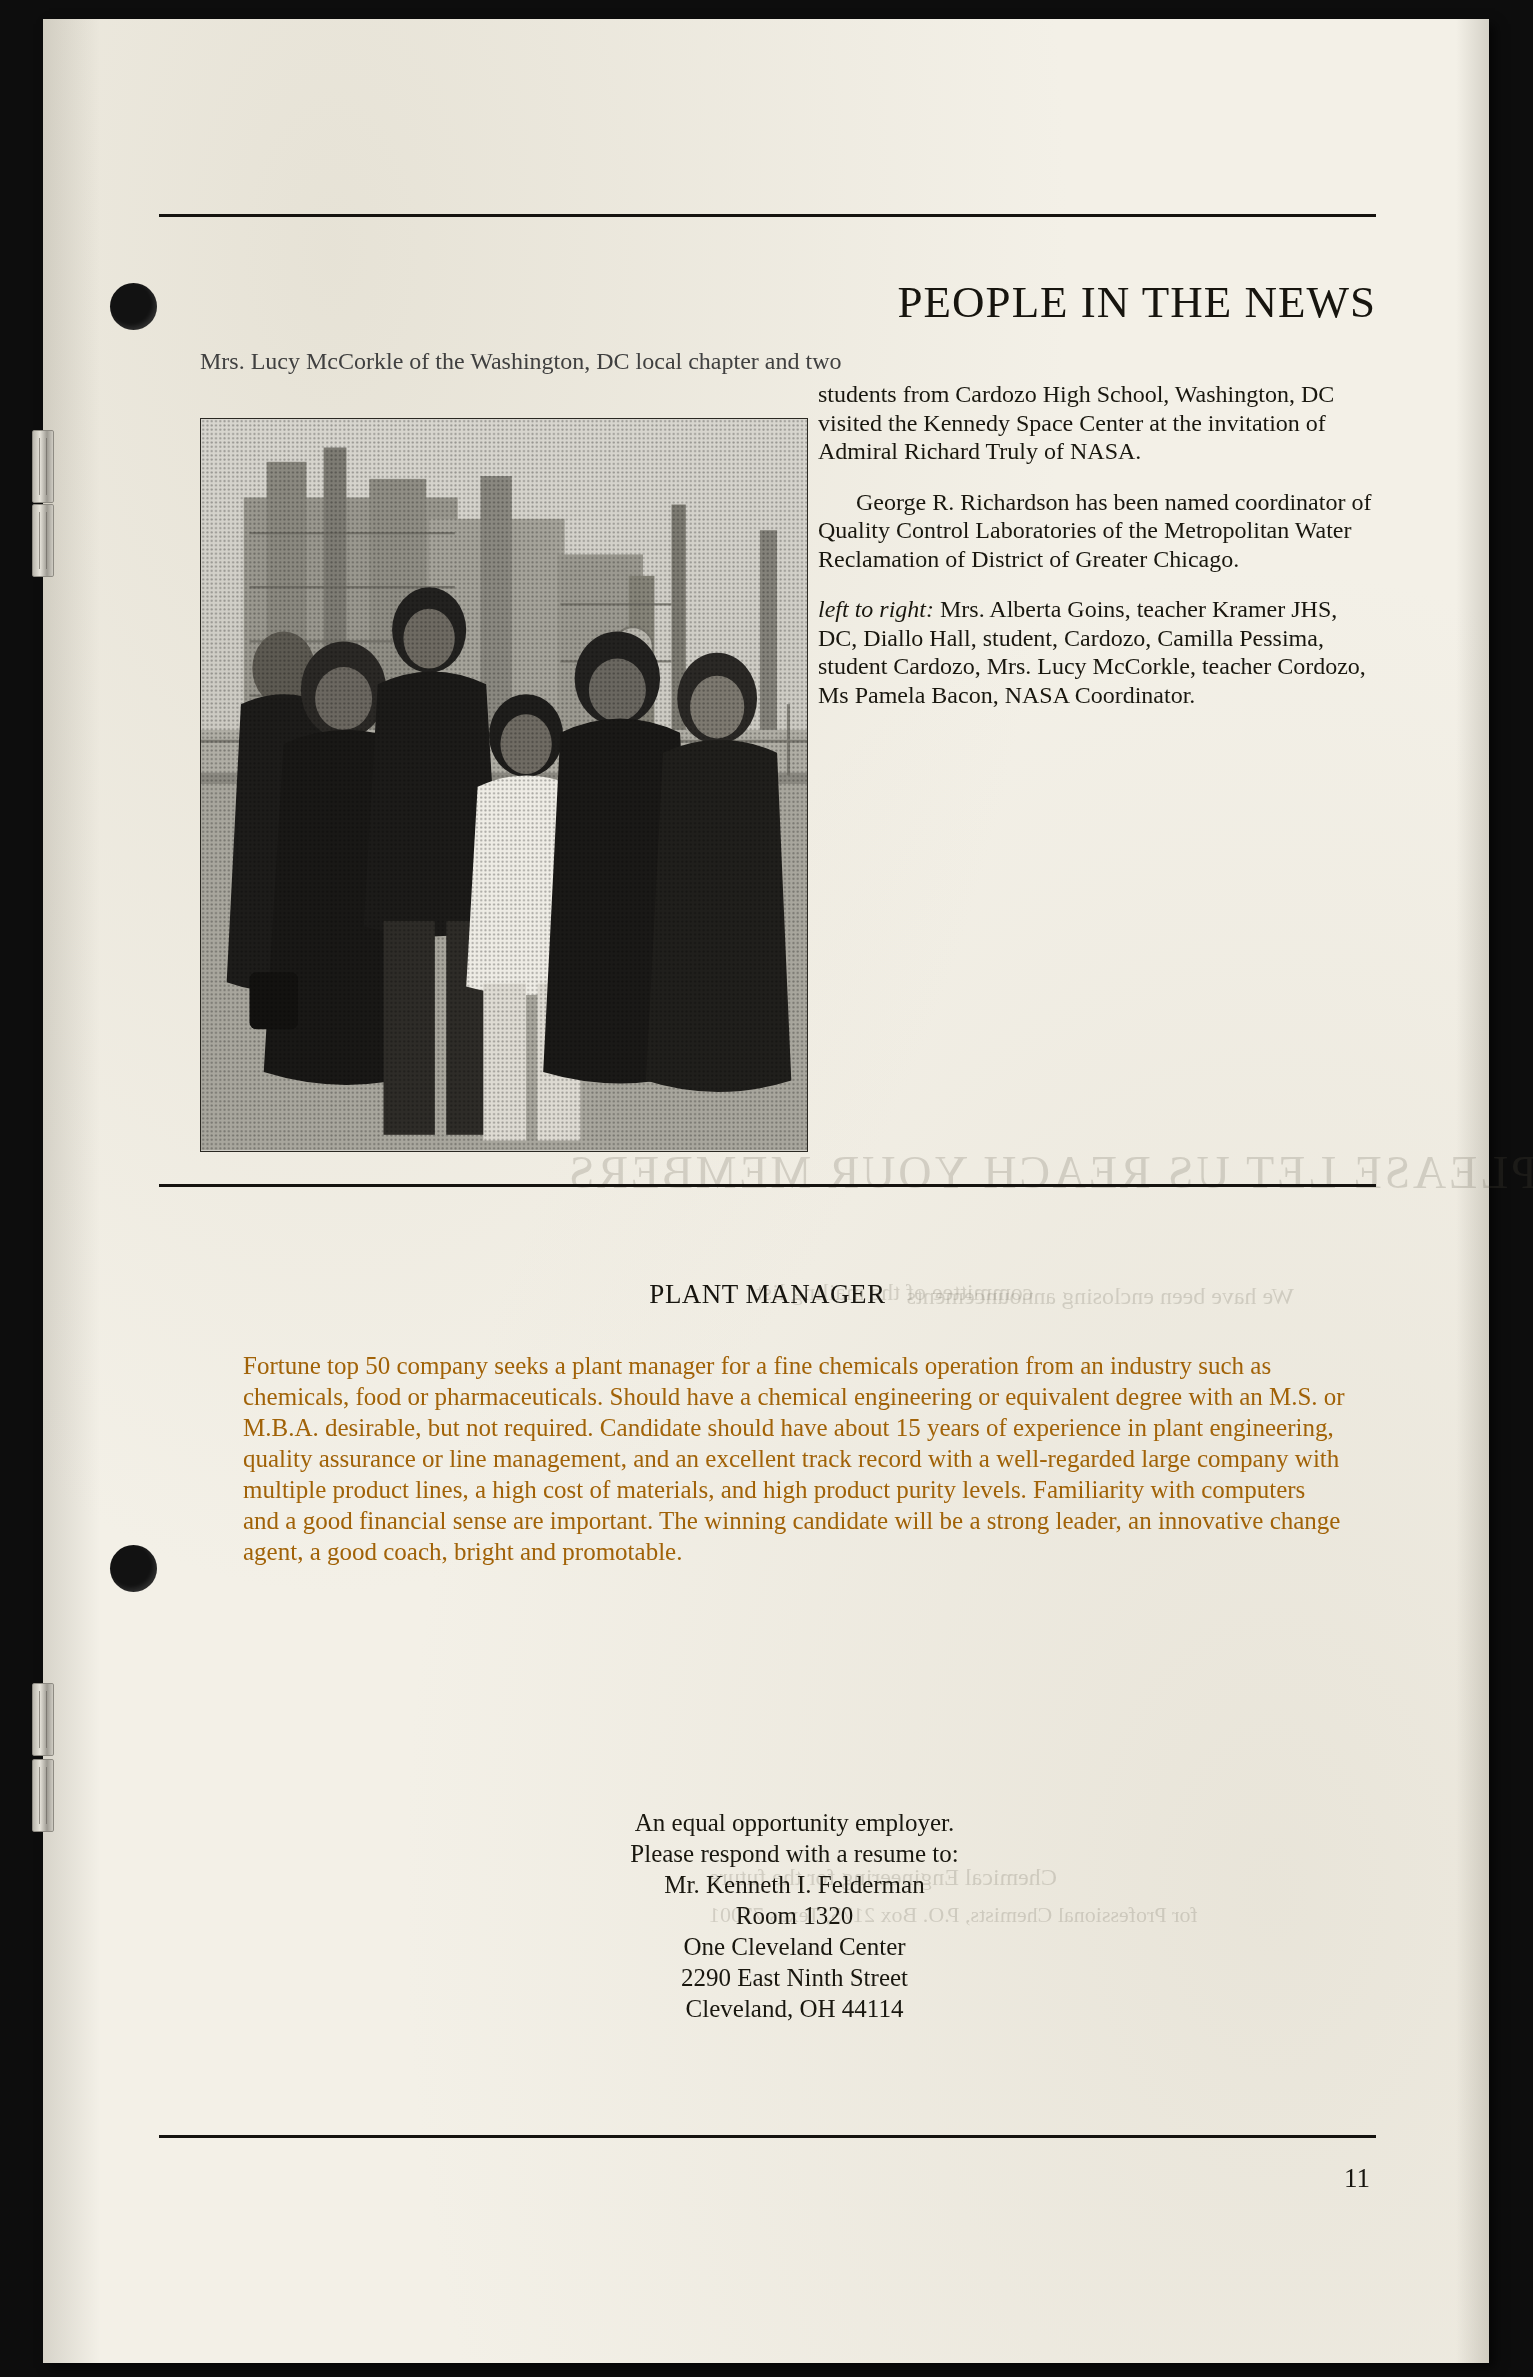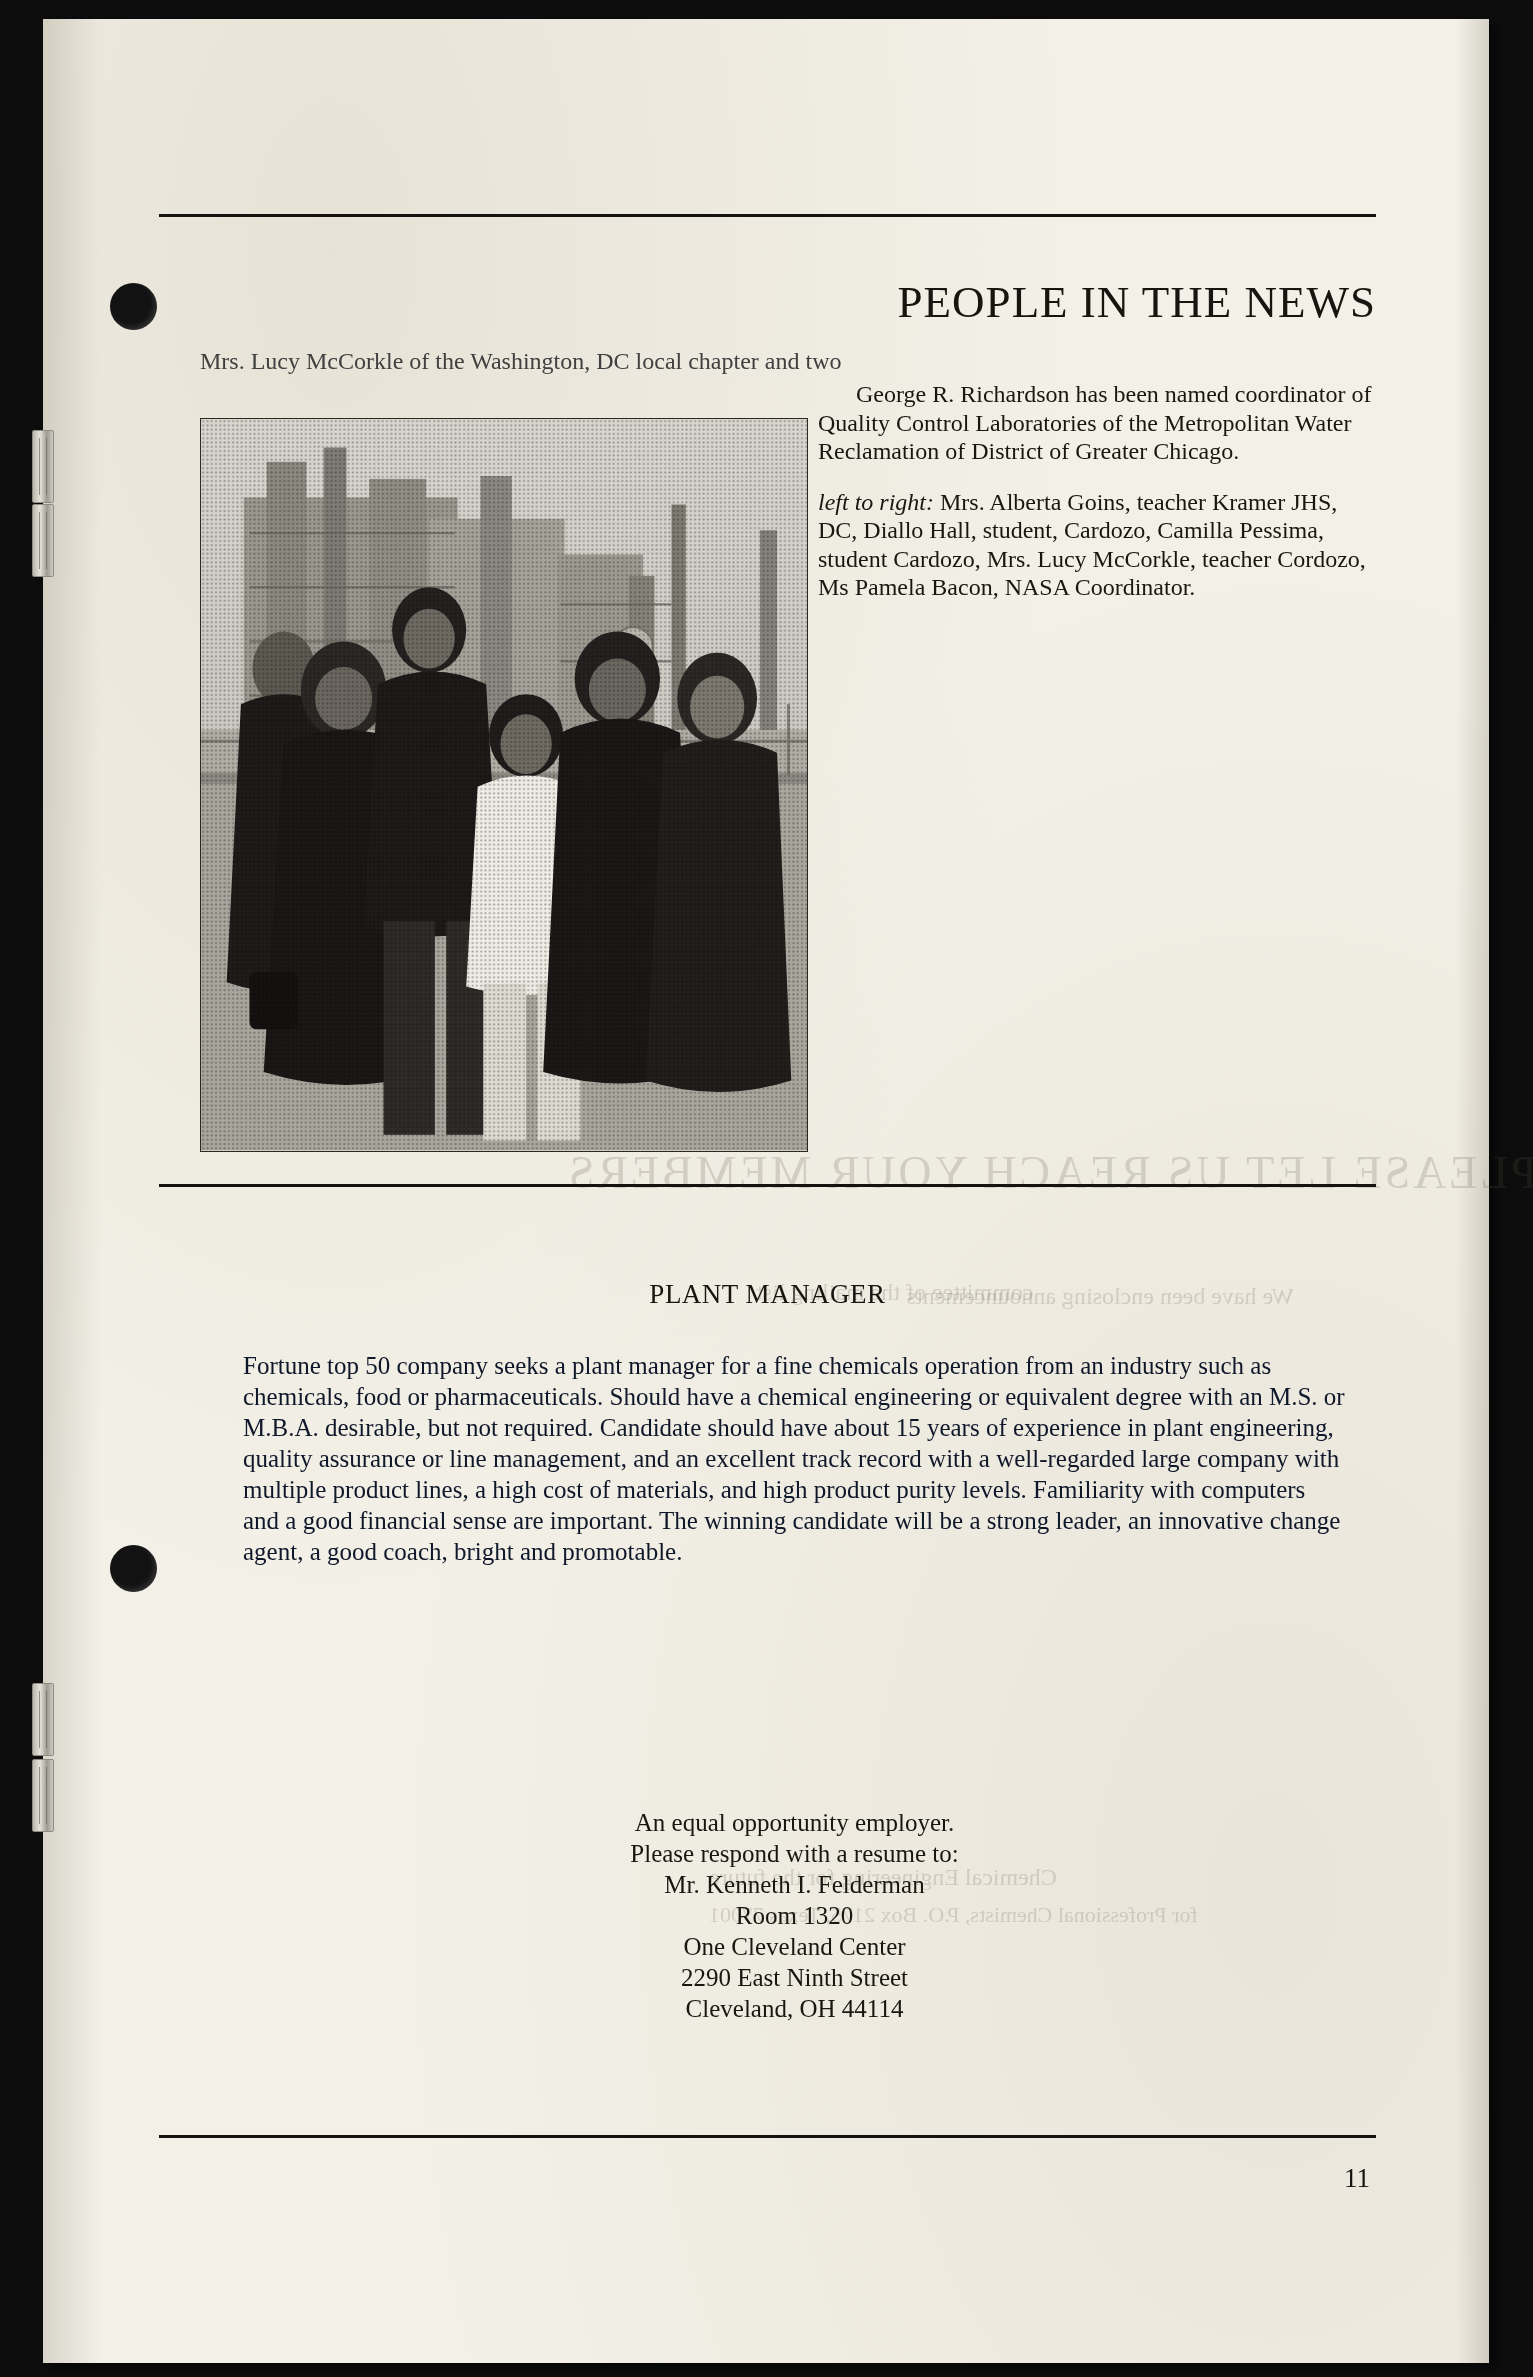--- a/index.html
+++ b/index.html
@@ -150,21 +150,21 @@
     letter-spacing: 0.5px;
     color: #17150f;
   }
   .ad-body {
     position: absolute;
     left: 200px;
     top: 1331px;
     width: 1103px;
     font-size: 25px;
     line-height: 31px;
-    color: #0f172a;
+    color: #a16207;
     text-align: left;
   }
   .ad-center {
     position: absolute;
     left: 200px;
     top: 1788px;
     width: 1103px;
     font-size: 25px;
     line-height: 31px;
     color: #19170f;
@@ -288,20 +288,21 @@
         <path d="M324 234 q40 -18 80 0 l10 230 q-52 16 -102 0 z" fill="#201f1c"></path>
       </g>
 
       <rect x="34" y="388" width="34" height="40" rx="5" fill="#131210"></rect>
 
       <rect x="0" y="0" width="425" height="513" fill="url(#halftone)"></rect>
     </svg>
   </div>
 
   <div class="col-right">
+    <p>students from Cardozo High School, Washington, DC visited the Kennedy Space Center at the invitation of Admiral Richard Truly of NASA.</p>
     <p class="indent">George R. Richardson has been named coordinator of Quality Control Laboratories of the Metropolitan Water Reclamation of District of Greater Chicago.</p>
     <p><span class="cap-lead">left to right:</span><span> Mrs. Alberta Goins, teacher Kramer JHS, DC, Diallo Hall, student, Cardozo, Camilla Pessima, student Cardozo, Mrs. Lucy McCorkle, teacher Cordozo, Ms Pamela Bacon, NASA Coordinator.</span></p>
   </div>
 
   <div class="ad-title">PLANT MANAGER</div>
   <div class="ad-body">Fortune top 50 company seeks a plant manager for a fine chemicals operation from an industry such as chemicals, food or pharmaceuticals. Should have a chemical engineering or equivalent degree with an M.S. or M.B.A. desirable, but not required. Candidate should have about 15 years of experience in plant engineering, quality assurance or line management, and an excellent track record with a well-regarded large company with multiple product lines, a high cost of materials, and high product purity levels. Familiarity with computers and a good financial sense are important. The winning candidate will be a strong leader, an innovative change agent, a good coach, bright and promotable.</div>
   <div class="ad-center">
     <div>An equal opportunity employer.</div>
     <div>Please respond with a resume to:</div>
     <div>Mr. Kenneth I. Felderman</div>

